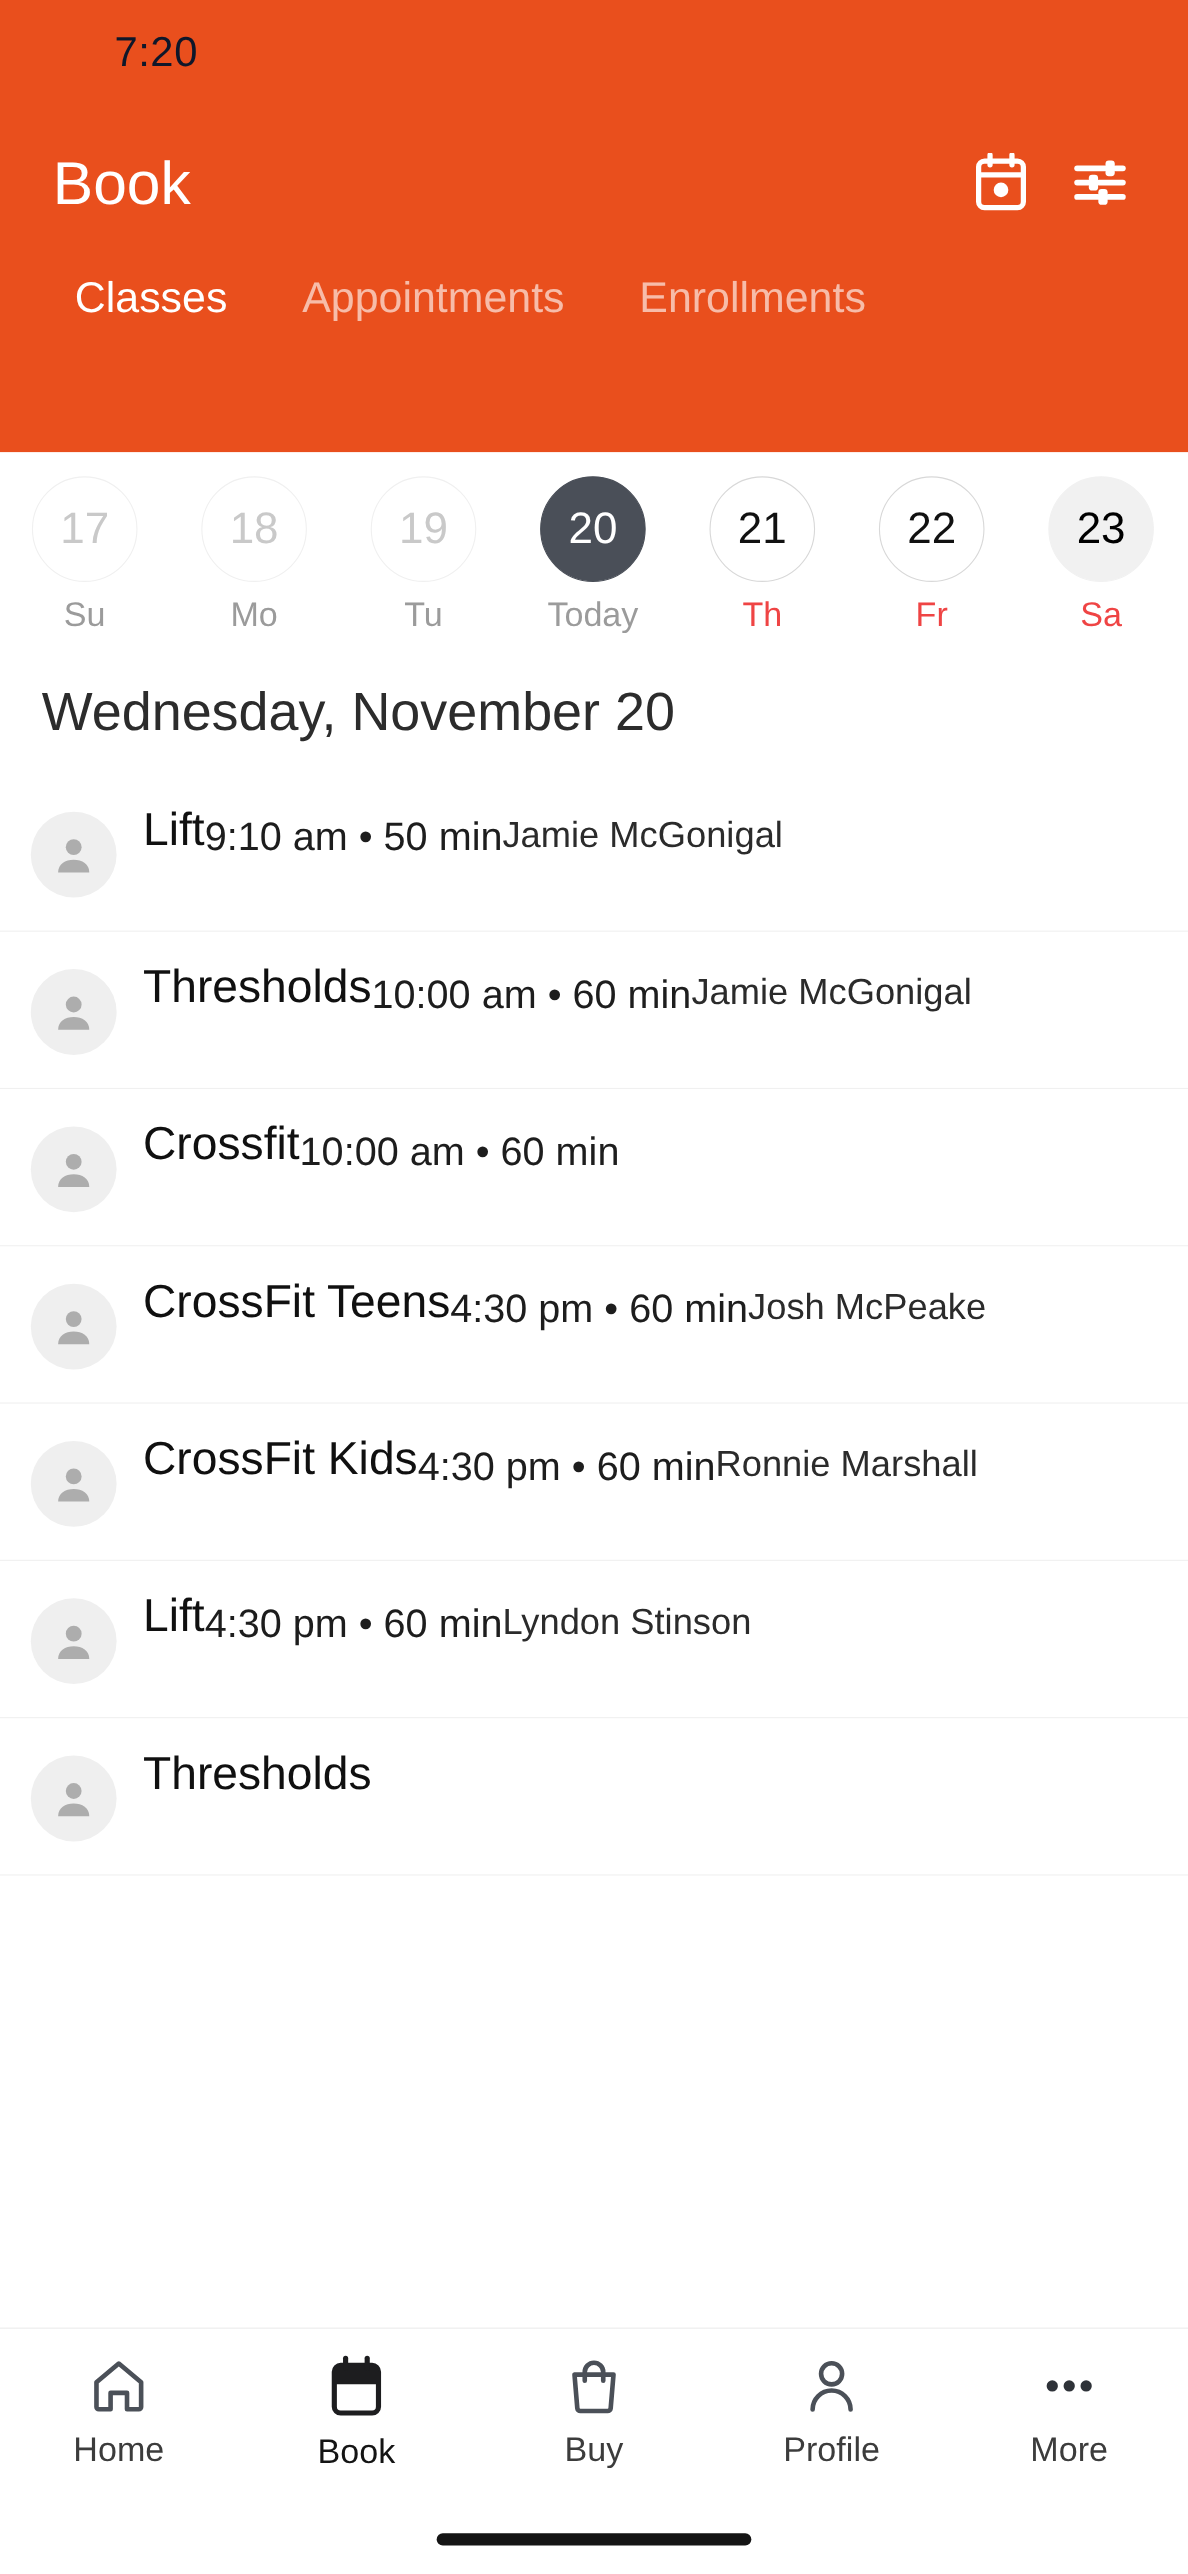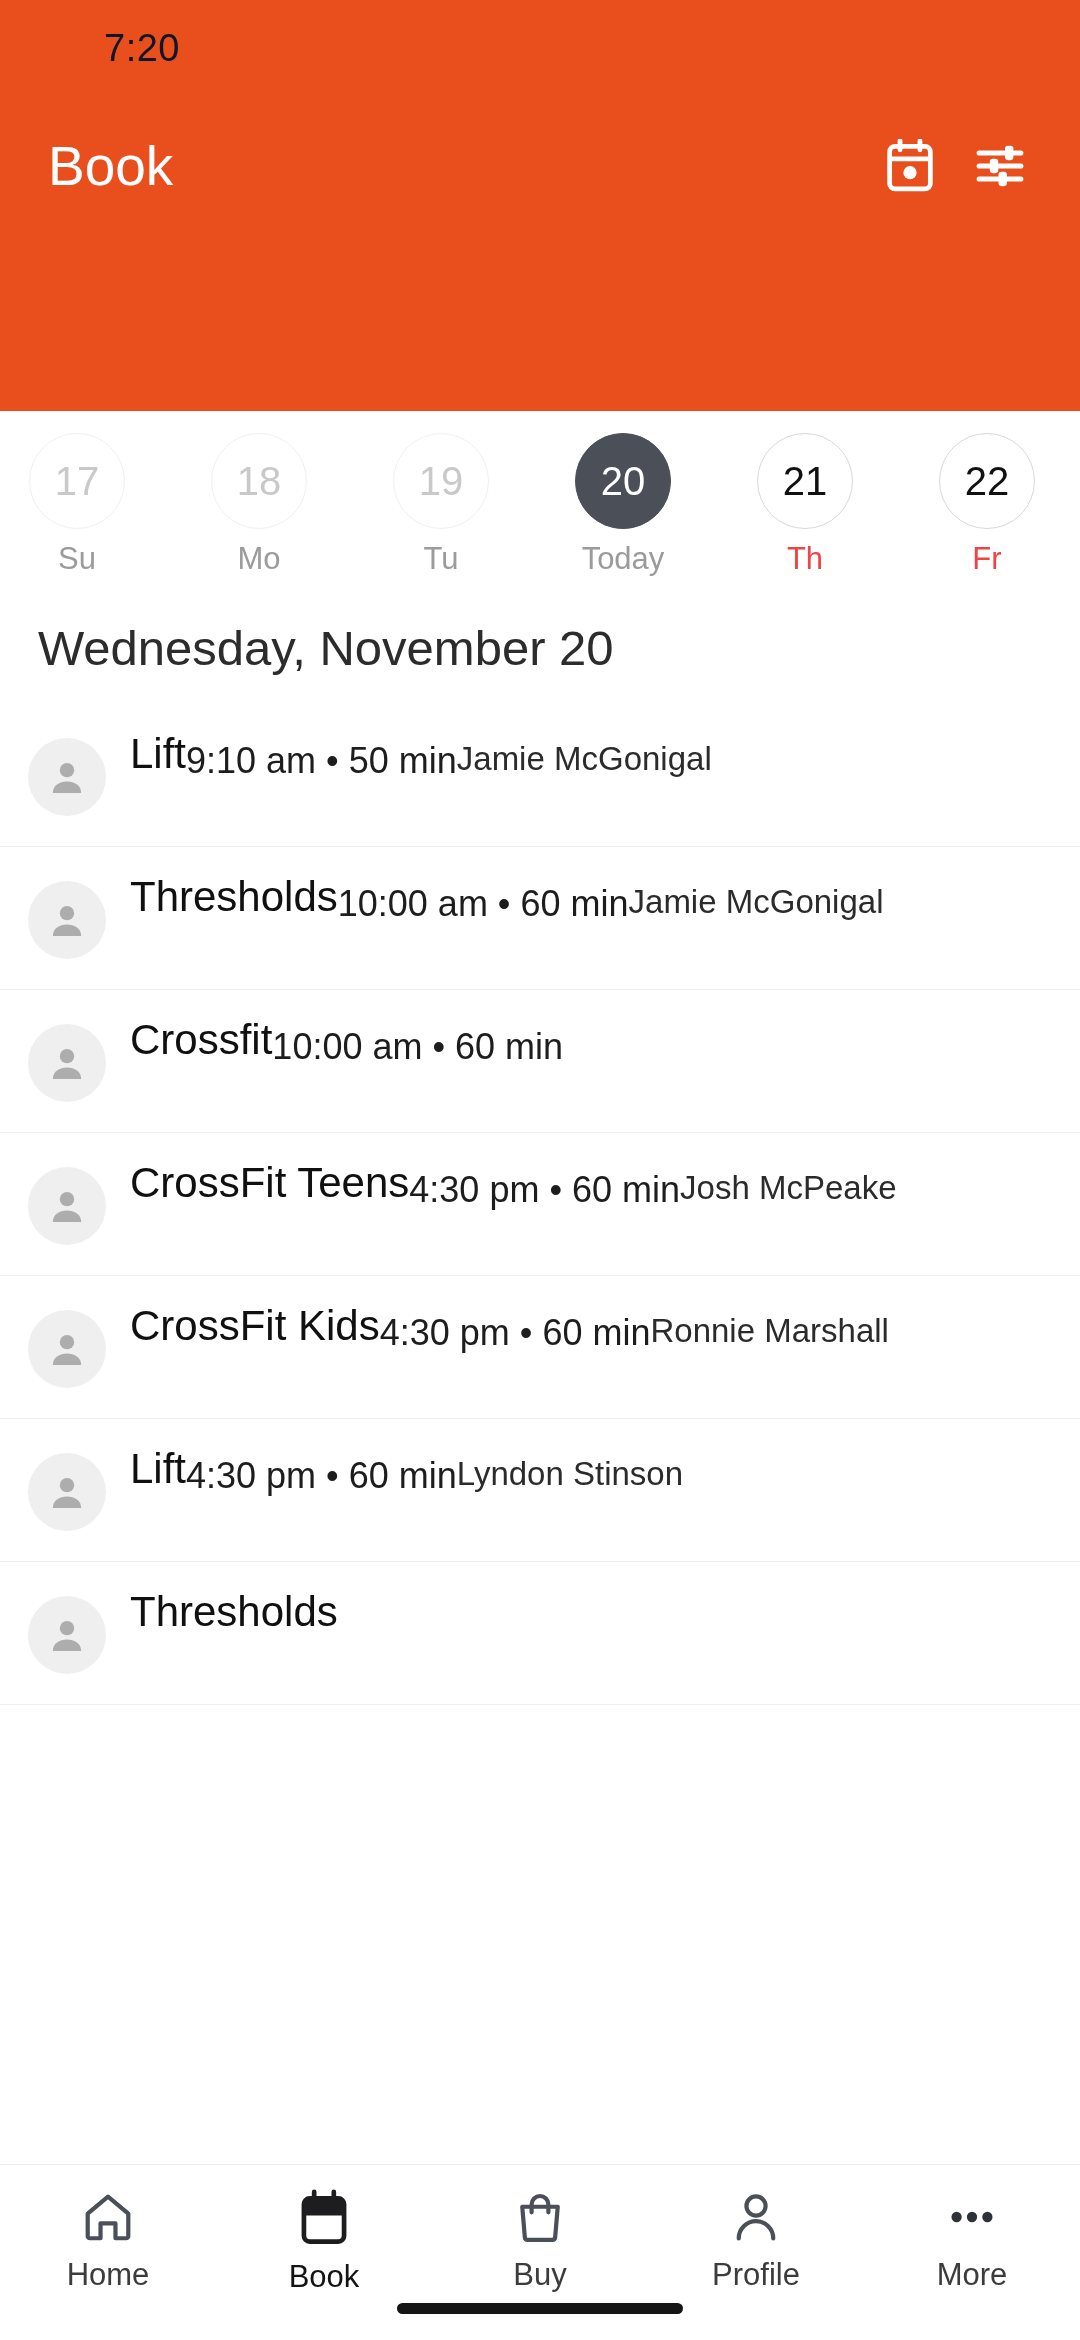--- a/index.html
+++ b/index.html
@@ -80,21 +80,20 @@
 
   
   .datestrip {
     height: 185px;
     flex: 0 0 185px;
     display: flex;
     align-items: flex-start;
     background: #ffffff;
     padding-top: 22px;
     overflow: hidden;
-    gap: 28px;
   }
   .daycell {
     width: 154px;
     flex: 0 0 154px;
     display: flex;
     flex-direction: column;
     align-items: center;
   }
   .daycircle {
     width: 96px;
@@ -187,21 +186,21 @@
     font-size: 33px;
     color: #2b2b2b;
     margin-top: 11px;
     line-height: 1.2;
   }
 
   
   .bottomnav {
     position: absolute;
     left: 0; right: 0; bottom: 0;
-    height: 176px;
+    height: 224px;
     background: #ffffff;
     border-top: 1px solid #ececec;
     display: flex;
     align-items: flex-start;
     padding-top: 24px;
   }
   .navitem {
     flex: 1 1 0;
     display: flex;
     flex-direction: column;
@@ -259,20 +258,25 @@
             <line x1="15.6" y1="18" x2="21.6" y2="18" stroke="#ffffff" stroke-width="2.4" stroke-linecap="round"></line>
             <rect x="14.3" y="2.7" width="3.9" height="6.6" rx="1.4" fill="#ffffff"></rect>
             <rect x="7.3" y="8.7" width="3.9" height="6.6" rx="1.4" fill="#ffffff"></rect>
             <rect x="11.3" y="14.7" width="3.9" height="6.6" rx="1.4" fill="#ffffff"></rect>
           </svg>
         </div>
 
       </div>
     </div>
 
+    <div class="tabs">
+      <div class="tab active">Classes</div>
+      <div class="tab inactive">Appointments</div>
+      <div class="tab inactive">Enrollments</div>
+    </div>
   </div>
 
   <div class="datestrip">
 
     <div class="daycell">
       <div class="daycircle past">17</div>
       <div class="daylabel">Su</div>
     </div>
 
     <div class="daycell">

